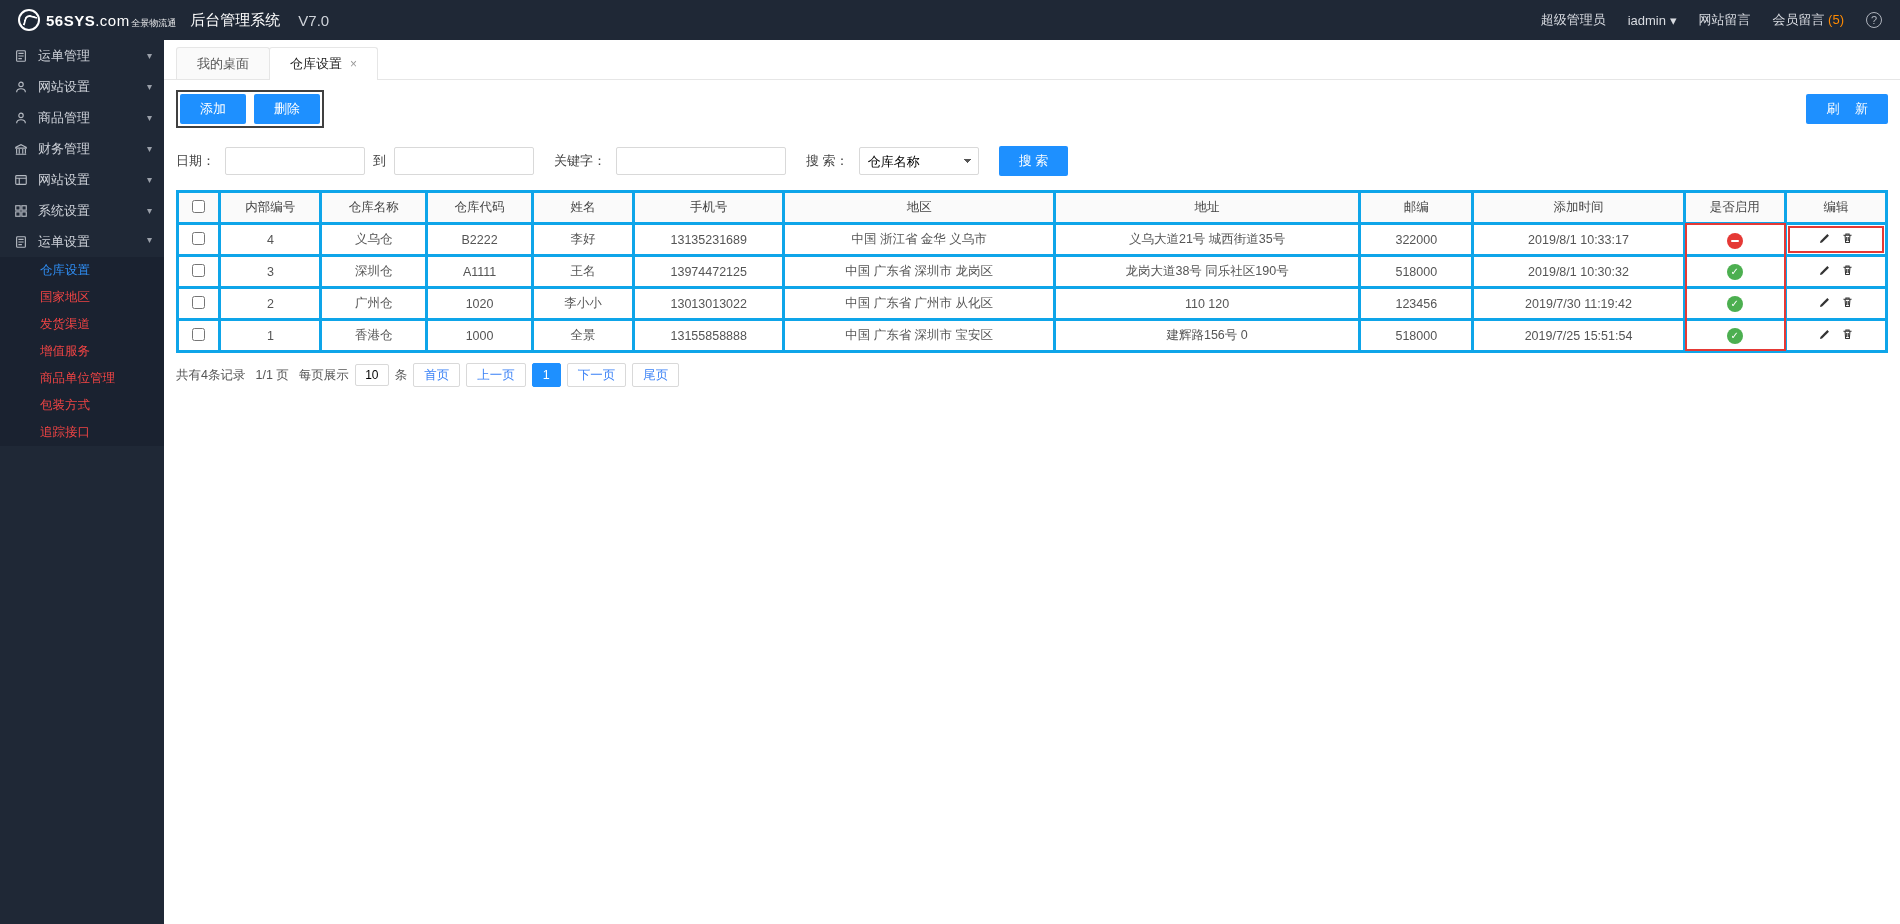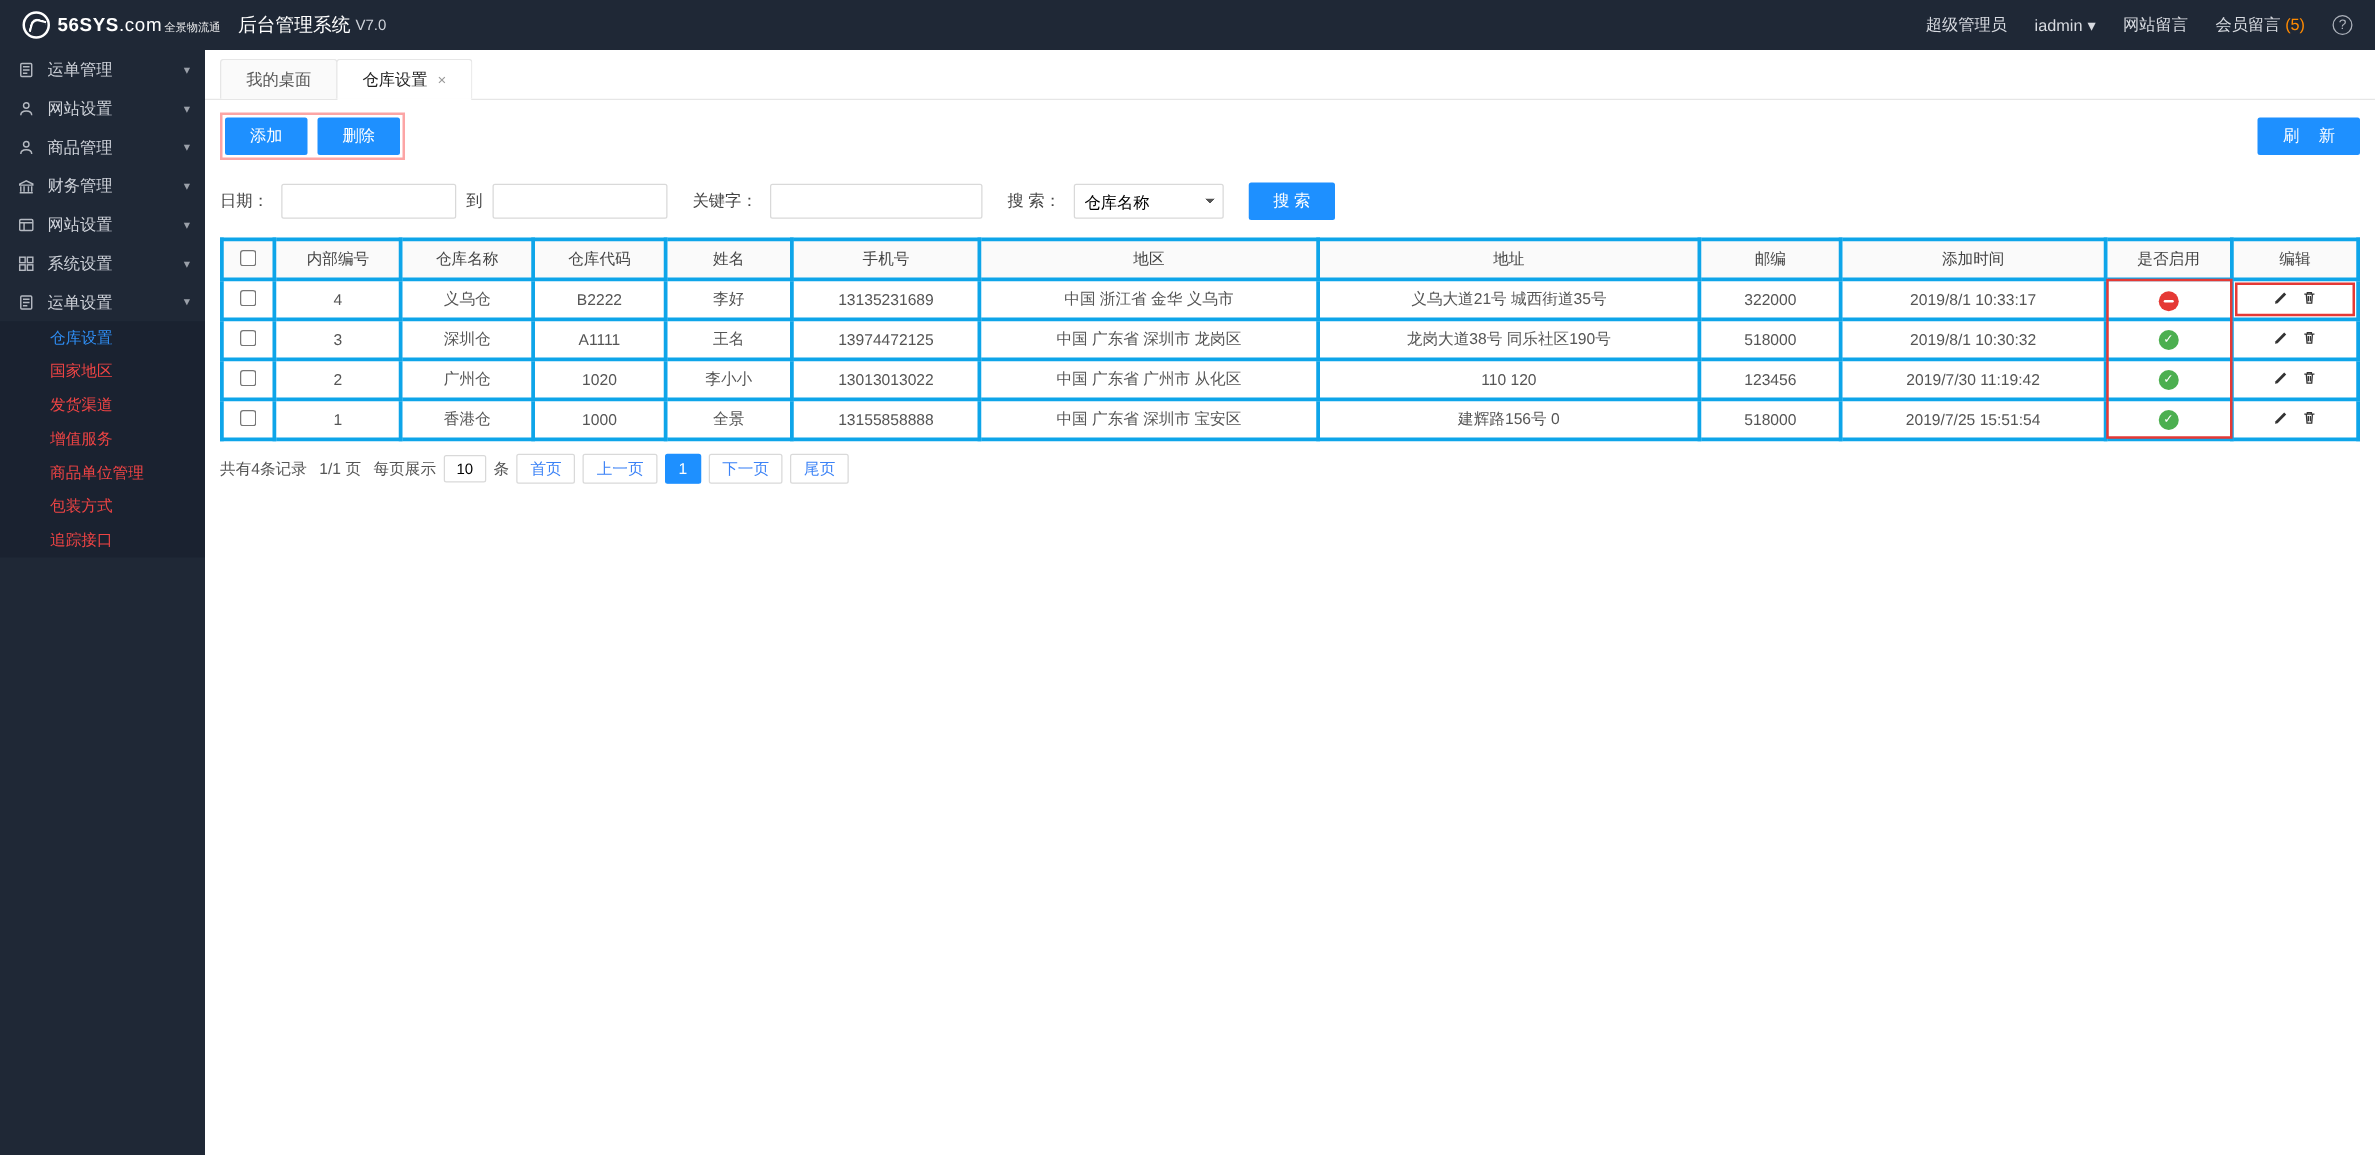--- a/index.html
+++ b/index.html
@@ -6,21 +6,21 @@
 body { font-family: "Microsoft YaHei", Arial, sans-serif; font-size: 13px; color: #333; background: #fff; overflow: hidden; }
 
 
 .header { height: 40px; background: #1f2836; color: #fff; display: flex; align-items: center; padding: 0 18px; }
 .logo { display: flex; align-items: center; gap: 6px; }
 .logo-mark { width: 22px; height: 22px; border: 2px solid #fff; border-radius: 50%; position: relative; overflow: hidden; }
 .logo-mark::before { content: ""; position: absolute; inset: 4px 2px 2px 4px; border-left: 2px solid #fff; border-top: 2px solid #fff; border-radius: 50% 0 0 0; transform: rotate(15deg); }
 .logo-text { font-size: 15px; font-weight: 700; letter-spacing: .5px; }
 .logo-sub { font-size: 9px; line-height: 1; margin-left: -2px; opacity: .9; }
 .sys-title { margin-left: 14px; font-size: 15px; }
-.sys-ver { margin-left: 4px; font-size: 12px; color: #cfd3da; }
+.sys-ver { margin-left: 18px; font-size: 15px; color: #cfd3da; }
 .header-spacer { flex: 1; }
 .header-right { display: flex; align-items: center; gap: 22px; font-size: 13px; color: #d8dbe1; }
 .header-right a { color: #d8dbe1; text-decoration: none; cursor: pointer; }
 .header-right .user { display: inline-flex; align-items: center; gap: 4px; }
 .header-right .orange { color: #ff8a00; }
 .header-right .help-icon { width: 16px; height: 16px; border: 1.5px solid #aeb3bc; border-radius: 50%; display: inline-flex; align-items: center; justify-content: center; font-size: 11px; color: #aeb3bc; }
 
 
 .wrap { display: flex; height: calc(100vh - 40px); justify-content: flex-end; }
 
@@ -43,21 +43,21 @@
 .tab.active { background: #fff; color: #222; position: relative; }
 .tab.active::after { content: ""; position: absolute; left: 0; right: 0; bottom: -1px; height: 1px; background: #fff; }
 .tab .tab-close { font-size: 12px; color: #999; cursor: pointer; }
 
 
 .toolbar { display: flex; align-items: center; padding: 10px 12px 0; }
 .btn { display: inline-flex; align-items: center; justify-content: center; height: 30px; padding: 0 20px; background: #1e90ff; color: #fff; border: none; border-radius: 2px; font-size: 13px; cursor: pointer; }
 .btn + .btn { margin-left: 8px; }
 .toolbar-spacer { flex: 1; }
 .btn.wide { letter-spacing: 6px; padding: 0 14px 0 20px; }
-.highlight-box { border: 2px solid #fca5a5; padding: 2px; display: inline-flex; }
+.highlight-box { border: 2px solid #404040; padding: 2px; display: inline-flex; }
 
 
 .search-row { display: flex; align-items: center; gap: 8px; padding: 18px 12px 14px; font-size: 13px; color: #444; }
 .search-row label { margin-right: 2px; }
 .input, .select { height: 28px; border: 1px solid #d9d9d9; border-radius: 2px; padding: 0 8px; font-size: 13px; background: #fff; }
 .input.date { width: 140px; }
 .input.kw { width: 170px; }
 .select { width: 120px; appearance: none; background-image: linear-gradient(45deg, transparent 50%, #555 50%), linear-gradient(135deg, #555 50%, transparent 50%); background-position: right 10px center, right 6px center; background-size: 4px 4px, 4px 4px; background-repeat: no-repeat; padding-right: 22px; }
 .gap { width: 4px; }
 

